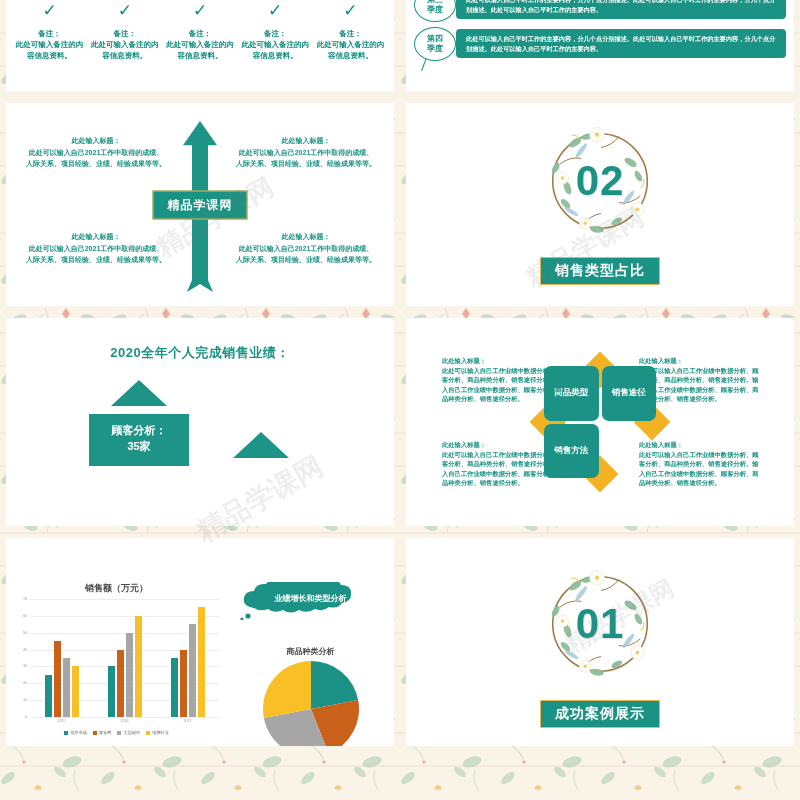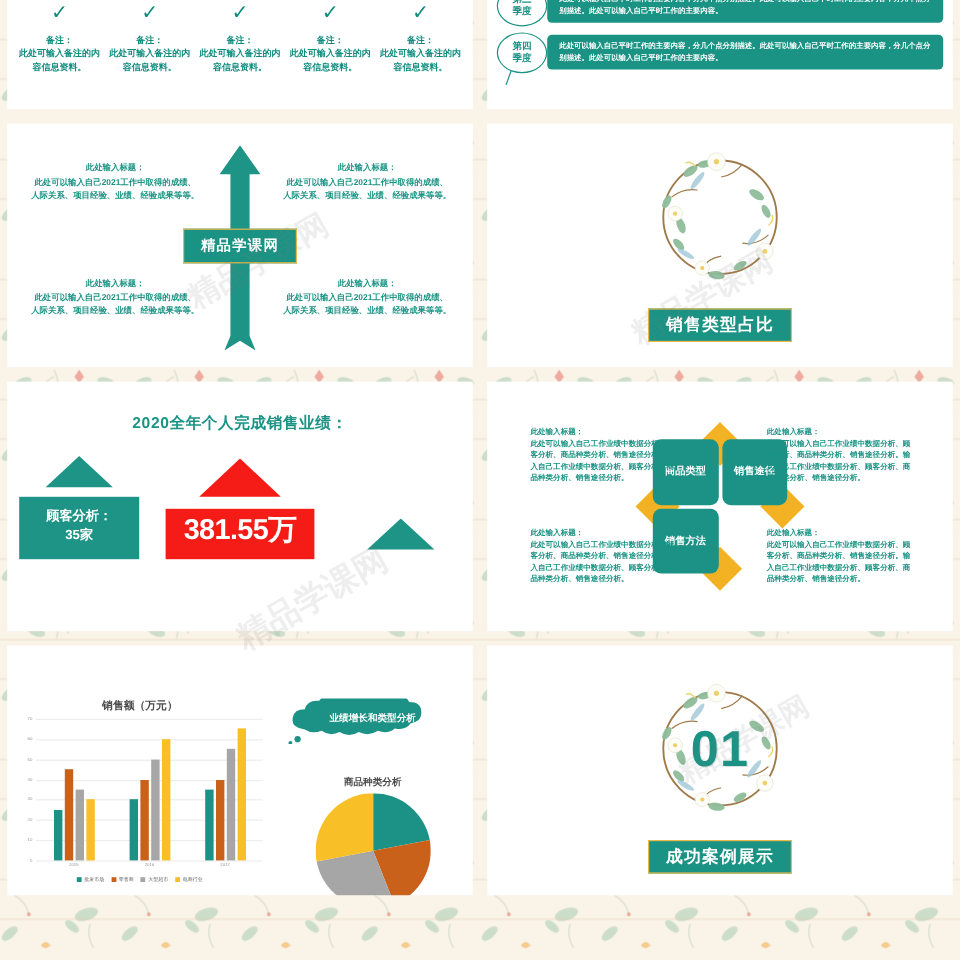--- a/index.html
+++ b/index.html
@@ -322,20 +322,21 @@
               <circle cx="27" cy="62" r="6.2" fill="#fdfdf8" stroke="#e6e2cf" stroke-width=".6"></circle>
               <circle cx="27" cy="62" r="1.8" fill="#f0cf68"></circle>
               <circle cx="50" cy="108" r="6" fill="#fdfdf8" stroke="#e6e2cf" stroke-width=".6"></circle>
               <circle cx="50" cy="108" r="1.8" fill="#f0cf68"></circle>
             </g>
             <g stroke="#ead66f" stroke-width="1.2" fill="none">
               <path d="M44 22 q-4 -5 -8 -3"></path>
                 <path d="M106 72 q5 -4 3 -9"></path>
             </g>
           </svg>
+          <div class="sec-num">02</div>
         </div>
         <div class="sec-title">销售类型占比</div>
       </div>
     </div>
   </div>
 
   <div class="cell">
     <div class="slide">
       <div class="sale">
         <div class="sale-h">2020全年个人完成销售业绩：</div>
@@ -344,28 +345,20 @@
           <div class="pill teal">
             <svg class="arrow" viewBox="0 0 100 34" preserveAspectRatio="none">
               <path d="M50 0 L78 26 L22 26 Z" fill="#1e9486"></path>
             </svg>
             <div class="box">
               <div>顾客分析：</div>
               <div>35家</div>
             </div>
           </div>
 
-          <div class="pill red big">
-            <svg class="arrow" viewBox="0 0 124 42" preserveAspectRatio="none">
-              <path d="M62 0 L96 32 L28 32 Z" fill="#f51b16"></path>
-            </svg>
-            <div class="box">
-              <div>381.55万</div>
-            </div>
-          </div>
 
           <div class="pill teal">
             <svg class="arrow" viewBox="0 0 100 34" preserveAspectRatio="none">
               <path d="M50 0 L78 26 L22 26 Z" fill="#1e9486"></path>
             </svg>
           </div>
 
         </div>
       </div>
     </div>

